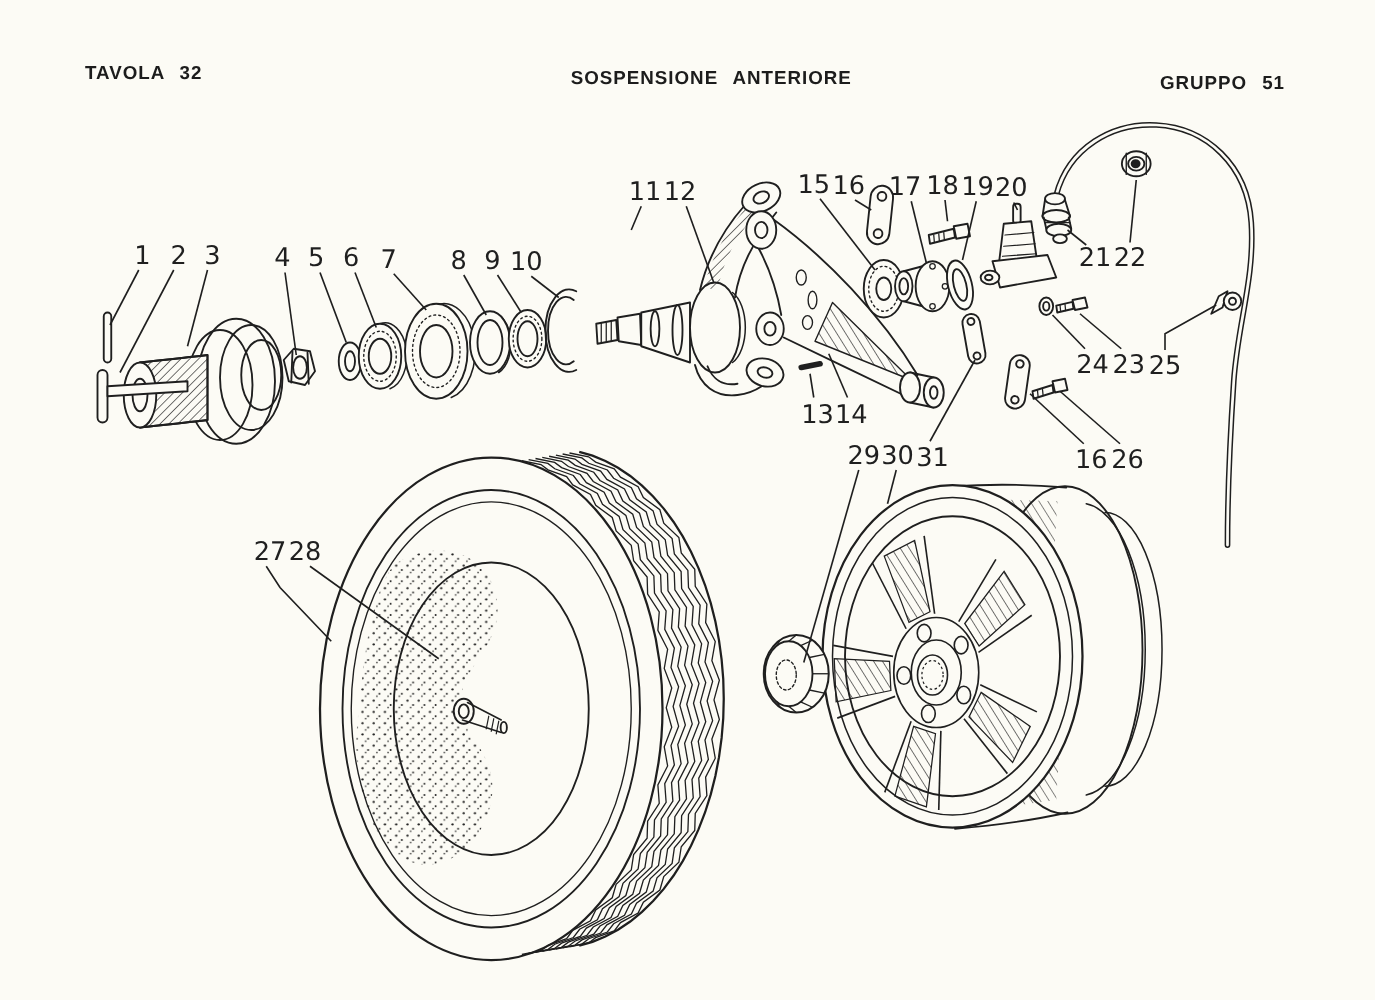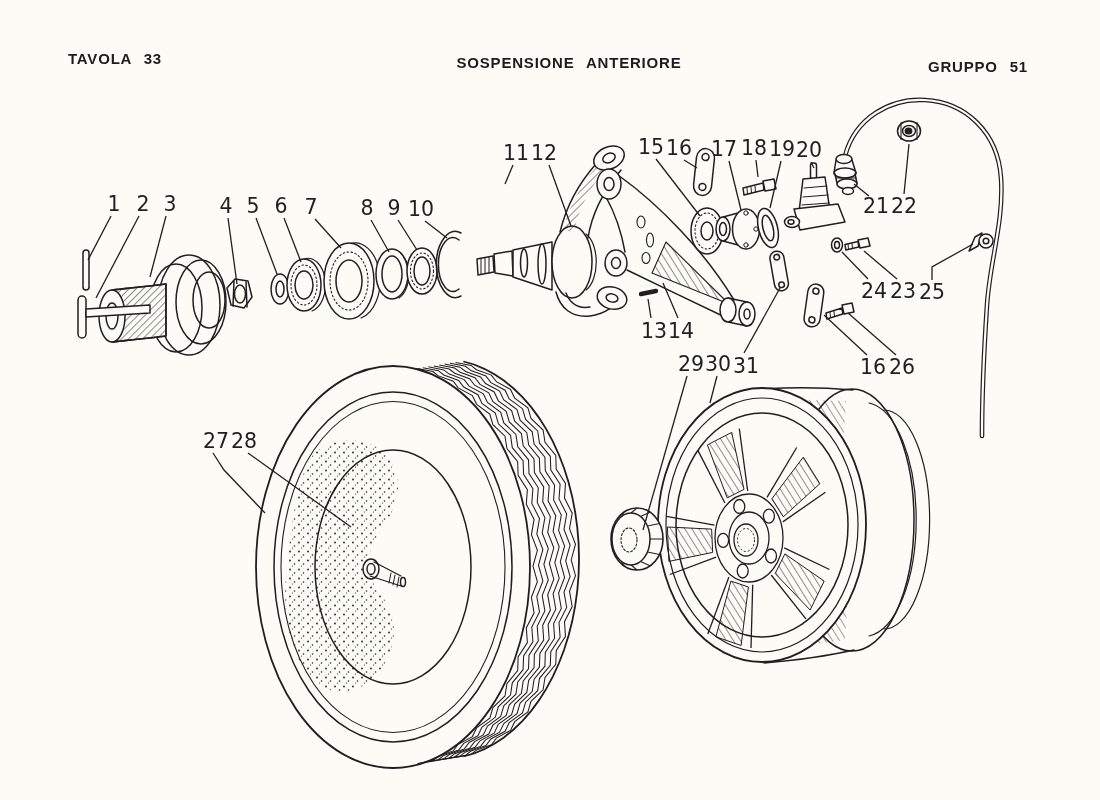--- a/index.html
+++ b/index.html
@@ -10,21 +10,21 @@
   #hdr-left{left:68px;top:50px;}
   #hdr-center{left:0;right:0;top:54px;text-align:center;margin-left:38px;}
   #hdr-right{right:72px;top:58px;}
   #art{position:absolute;left:0;top:0;}
   #art text{font-family:"DejaVu Sans",sans-serif;font-size:20.5px;fill:#1f1f1f;stroke:none;}
 </style>
 </head>
 <body>
 
 <div class="page">
-  <div class="hdr" id="hdr-left">TAVOLA 33</div>
+  <div class="hdr" id="hdr-left">TAVOLA 32</div>
   <div class="hdr" id="hdr-center">SOSPENSIONE ANTERIORE</div>
   <div class="hdr" id="hdr-right">GRUPPO 51</div>
 
   <svg id="art" width="1100" height="800" viewBox="0 0 1100 800">
     <defs>
       <pattern id="hatch" width="5" height="5" patternUnits="userSpaceOnUse" patternTransform="rotate(45)">
         <line x1="0" y1="0" x2="0" y2="5" stroke="#1f1f1f" stroke-width="1"></line>
       </pattern>
       <pattern id="hatch2" width="6" height="6" patternUnits="userSpaceOnUse" patternTransform="rotate(-32)">
         <line x1="0" y1="0" x2="0" y2="6" stroke="#1f1f1f" stroke-width="1"></line>

